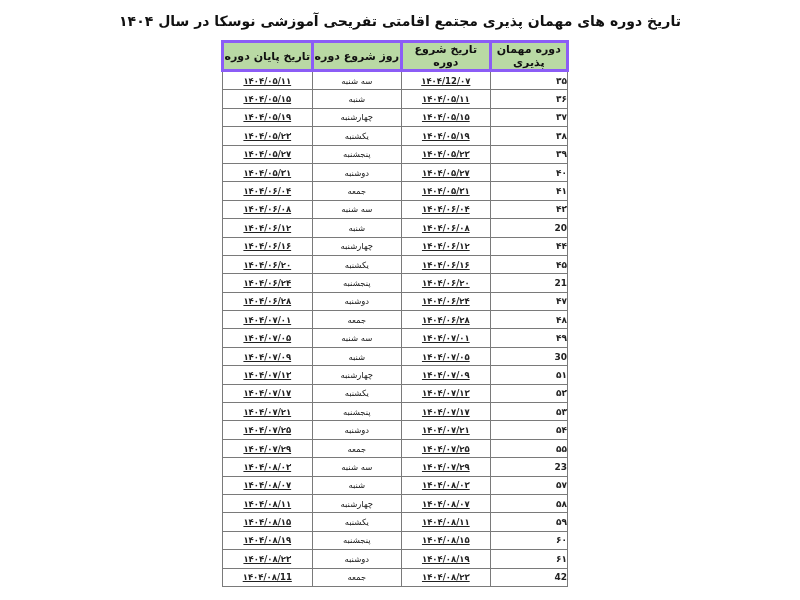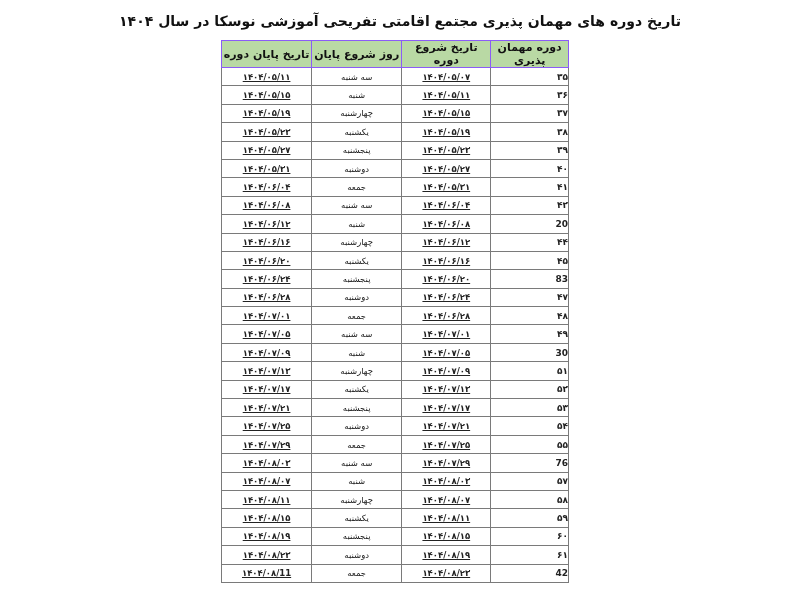--- a/index.html
+++ b/index.html
@@ -14,21 +14,21 @@
     font-size: 14px; font-weight: bold; color: #111;
   }
   table.schedule {
     position: absolute; left: 221px; top: 40px; width: 348px;
     border-collapse: collapse; direction: rtl;
     border: 1.5px solid #6a6a6a;
   }
   table.schedule th {
     background: #b9d9a4; color: #111; font-weight: bold;
     font-size: 11px; height: 18px; padding: 0;
-    border: 1px solid #8b5cf6; text-align: center;
+    border: 3px solid #8b5cf6; text-align: center;
   }
   table.schedule td {
     height: 17.4px; padding: 0; font-size: 8.5px; text-align: center;
     border: 1px solid #7a7a7a; color: #222;
   }
   table.schedule td.num { font-weight: bold; font-size: 9px; text-align: right; }
   table.schedule td.date { font-weight: bold; font-size: 8.5px; direction: ltr; text-decoration: underline; }
   .c1 { width: 74px; }
   .c2 { width: 85px; }
   .c3 { width: 86px; }
@@ -37,28 +37,28 @@
 </head>
 <body>
 
 <div class="title">تاریخ دوره های مهمان پذیری مجتمع اقامتی تفریحی آموزشی نوسکا در سال ۱۴۰۴</div>
 
 <table class="schedule">
   <thead>
     <tr>
       <th class="c1">دوره مهمان پذیری</th>
       <th class="c2">تاریخ شروع دوره</th>
-      <th class="c3">روز شروع پایان</th>
+      <th class="c3">روز شروع دوره</th>
       <th class="c4">تاریخ پایان دوره</th>
     </tr>
   </thead>
   <tbody id="rows">
       <tr>
         <td class="num">۳۵</td>
-        <td class="date">۱۴۰۴/۰۵/۰۷</td>
+        <td class="date">۱۴۰۴/12/۰۷</td>
         <td class="day">سه شنبه</td>
         <td class="date">۱۴۰۴/۰۵/۱۱</td>
       </tr>
       <tr>
         <td class="num">۳۶</td>
         <td class="date">۱۴۰۴/۰۵/۱۱</td>
         <td class="day">شنبه</td>
         <td class="date">۱۴۰۴/۰۵/۱۵</td>
       </tr>
       <tr>
@@ -109,21 +109,21 @@
         <td class="day">چهارشنبه</td>
         <td class="date">۱۴۰۴/۰۶/۱۶</td>
       </tr>
       <tr>
         <td class="num">۴۵</td>
         <td class="date">۱۴۰۴/۰۶/۱۶</td>
         <td class="day">یکشنبه</td>
         <td class="date">۱۴۰۴/۰۶/۲۰</td>
       </tr>
       <tr>
-        <td class="num">83</td>
+        <td class="num">21</td>
         <td class="date">۱۴۰۴/۰۶/۲۰</td>
         <td class="day">پنجشنبه</td>
         <td class="date">۱۴۰۴/۰۶/۲۴</td>
       </tr>
       <tr>
         <td class="num">۴۷</td>
         <td class="date">۱۴۰۴/۰۶/۲۴</td>
         <td class="day">دوشنبه</td>
         <td class="date">۱۴۰۴/۰۶/۲۸</td>
       </tr>
@@ -169,21 +169,21 @@
         <td class="day">دوشنبه</td>
         <td class="date">۱۴۰۴/۰۷/۲۵</td>
       </tr>
       <tr>
         <td class="num">۵۵</td>
         <td class="date">۱۴۰۴/۰۷/۲۵</td>
         <td class="day">جمعه</td>
         <td class="date">۱۴۰۴/۰۷/۲۹</td>
       </tr>
       <tr>
-        <td class="num">76</td>
+        <td class="num">23</td>
         <td class="date">۱۴۰۴/۰۷/۲۹</td>
         <td class="day">سه شنبه</td>
         <td class="date">۱۴۰۴/۰۸/۰۳</td>
       </tr>
       <tr>
         <td class="num">۵۷</td>
         <td class="date">۱۴۰۴/۰۸/۰۳</td>
         <td class="day">شنبه</td>
         <td class="date">۱۴۰۴/۰۸/۰۷</td>
       </tr>

